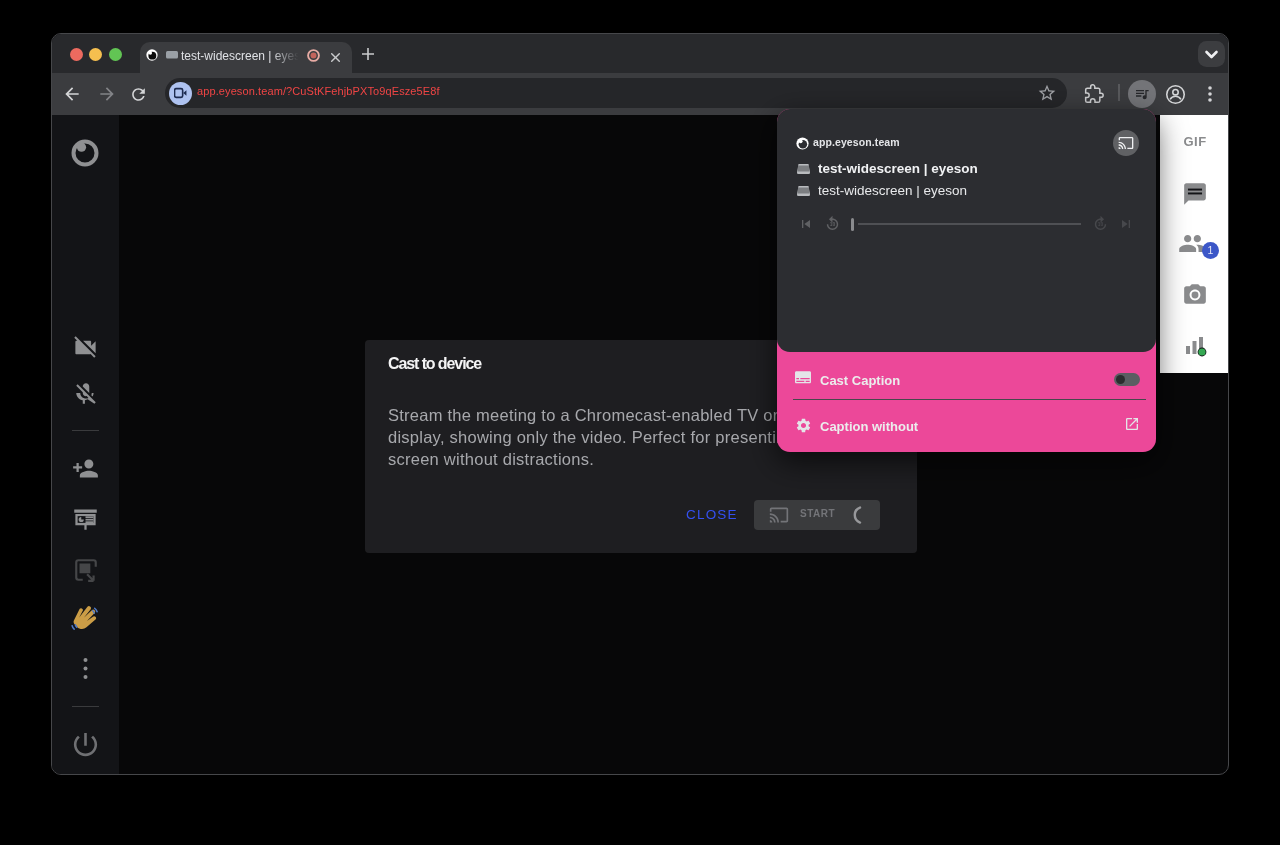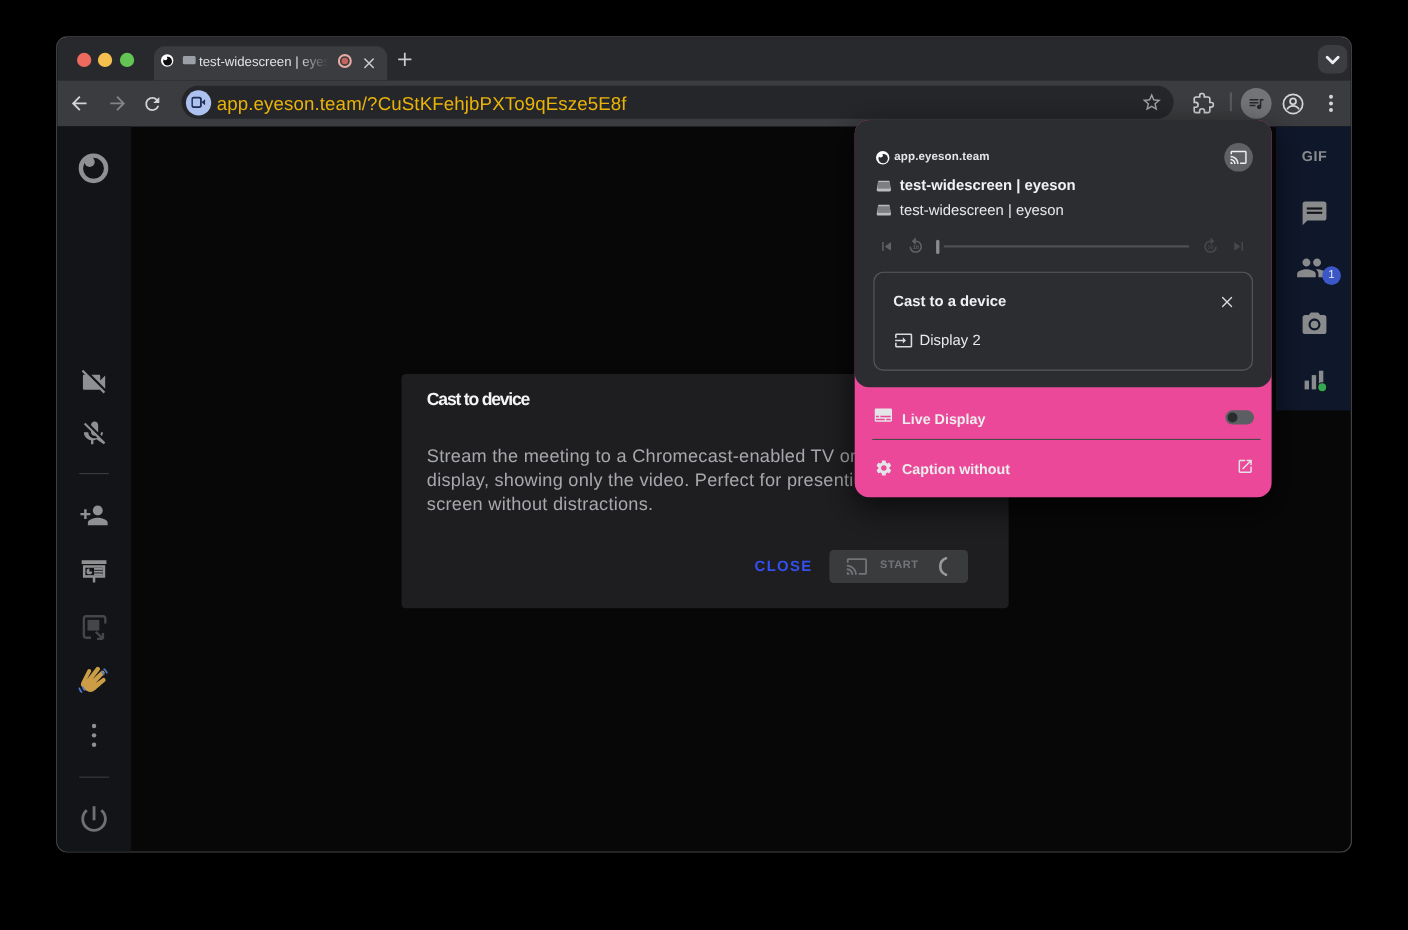--- a/index.html
+++ b/index.html
@@ -14,30 +14,30 @@
   .toolbar { position:absolute; left:0; top:39px; width:100%; height:42px; background:#3b3c3f; }
   .tl { position:absolute; top:14px; width:13px; height:13px; border-radius:50%; }
   .tab { position:absolute; left:88px; top:8px; width:212px; height:31px;
     background:#3b3c3f; border-radius:10px 10px 0 0; }
   .tabtitle { position:absolute; left:41px; top:6.5px; width:120px; height:15px;
     font-size:12px; color:#dfe1e5; white-space:nowrap; overflow:hidden;
     -webkit-mask-image:linear-gradient(90deg,#000 75%,transparent 98%);
     mask-image:linear-gradient(90deg,#000 75%,transparent 98%); }
   
   .lsb { position:absolute; left:0; top:81px; width:67px; height:661px; background:#131417; }
-  .rsb { position:absolute; left:1108px; top:81px; width:70px; height:258px; background:#0f172a; }
+  .rsb { position:absolute; left:1108px; top:81px; width:70px; height:258px; background:#ffffff; }
   .hr-l { position:absolute; left:20px; width:27px; height:0; border-top:1.5px solid #3a3b3d; }
   
   .dialog { position:absolute; left:313px; top:306px; width:552px; height:213px;
     background:#1e1e21; border-radius:4px; }
   .dlg-h { position:absolute; left:23px; top:15px; font-size:16px; font-weight:bold;
     color:#f4f4f5; letter-spacing:-1.1px; }
   .dlg-b { position:absolute; left:23px; top:64px; font-size:16.5px; line-height:22px;
     color:#a7a8ac; letter-spacing:0.25px; }
-  .dlg-close { position:absolute; left:321px; top:167px; font-size:13.5px; font-weight:bold;
+  .dlg-close { position:absolute; left:321px; top:167px; font-size:13.5px; font-weight:normal;
     color:#3350f2; letter-spacing:1.2px; }
   .dlg-start { position:absolute; left:389px; top:160px; width:126px; height:30px;
     background:#3a3b3d; border-radius:4px; }
   .dlg-start span { position:absolute; left:46px; top:8px; font-size:10px; font-weight:bold;
     color:#737478; letter-spacing:0.5px; }
   
   .popup { position:absolute; left:777px; top:109px; width:379px; height:343px;
     background:#ec4899; border-radius:13px; box-shadow:0 10px 30px rgba(0,0,0,.65); }
   .card { position:absolute; left:0; top:0; width:379px; height:243px;
     background:#2c2d31; border-radius:13px; }
@@ -120,21 +120,21 @@
     <svg class="abs" style="left:77px;top:12px" width="19" height="19" viewBox="0 0 24 24">
       <path d="M17.65 6.35C16.2 4.9 14.21 4 12 4c-4.42 0-7.99 3.58-7.99 8s3.57 8 7.99 8c3.73 0 6.84-2.55 7.73-6h-2.08c-.82 2.33-3.04 4-5.65 4-3.31 0-6-2.69-6-6s2.69-6 6-6c1.66 0 3.14.69 4.22 1.78L13 11h7V4l-2.35 2.35z" fill="#d4d5d7"></path>
     </svg>
 
     <div class="abs" style="left:113px;top:5px;width:902px;height:30px;background:#252629;border-radius:15px;">
       <div class="abs" style="left:3.5px;top:3.5px;width:23px;height:23px;border-radius:50%;background:#aec2f0;"></div>
       <svg class="abs" style="left:8.5px;top:9px" width="13" height="12" viewBox="0 0 24 22">
         <rect x="1" y="3" width="15" height="16" rx="3" fill="none" stroke="#1d2b50" stroke-width="3"></rect>
         <path d="M17 11 L23 6 V16 Z" fill="#1d2b50"></path>
       </svg>
-      <div class="abs" style="left:32px;top:7px;font-size:17px;font-weight:500;color:#eab308;letter-spacing:0.1px;">app.eyeson.team/?CuStKFehjbPXTo9qEsze5E8f</div>
+      <div class="abs" style="left:32px;top:7px;font-size:11px;font-weight:500;color:#ef4444;letter-spacing:0.1px;">app.eyeson.team/?CuStKFehjbPXTo9qEsze5E8f</div>
 
       <svg class="abs" style="left:872px;top:5px" width="20" height="20" viewBox="0 0 24 24">
         <path d="M22 9.24l-7.19-.62L12 2 9.19 8.63 2 9.24l5.46 4.73L5.82 21 12 17.27 18.18 21l-1.63-7.03L22 9.24zM12 15.4l-3.76 2.27 1-4.28-3.32-2.88 4.38-.38L12 6.1l1.71 4.04 4.38.38-3.32 2.88 1 4.28L12 15.4z" fill="#9fa1a5"></path>
       </svg>
     </div>
 
     <svg class="abs" style="left:1032px;top:11px" width="20" height="20" viewBox="0 0 24 24">
       <path d="M20.5 11H19V7c0-1.1-.9-2-2-2h-4V3.5C13 2.12 11.88 1 10.5 1S8 2.12 8 3.5V5H4c-1.1 0-1.99.9-1.99 2v3.8H3.5c1.49 0 2.7 1.21 2.7 2.7s-1.21 2.7-2.7 2.7H2V20c0 1.1.9 2 2 2h3.8v-1.5c0-1.49 1.21-2.7 2.7-2.7 1.49 0 2.7 1.21 2.7 2.7V22H17c1.1 0 2-.9 2-2v-4h1.5c1.38 0 2.5-1.12 2.5-2.5S21.88 11 20.5 11z" fill="none" stroke="#cdced0" stroke-width="1.8"></path>
     </svg>
 
@@ -294,37 +294,26 @@
 
     <svg class="abs" style="left:315px;top:106px" width="17" height="17" viewBox="0 0 24 24">
       <path d="M12 5V1l5 5-5 5V7c-3.31 0-6 2.69-6 6s2.69 6 6 6 6-2.69 6-6h2c0 4.42-3.58 8-8 8s-8-3.58-8-8 3.58-8 8-8z" fill="#47484c"></path>
       <text x="12" y="16" font-size="7" fill="#47484c" text-anchor="middle" font-weight="bold">10</text>
     </svg>
 
     <svg class="abs" style="left:341px;top:107px" width="16" height="16" viewBox="0 0 24 24">
       <path d="M6 18l8.5-6L6 6v12zM16 6v12h2V6h-2z" fill="#47484c"></path>
     </svg>
 
-    <div class="castbox">
-      <div class="cb-title">Cast to a device</div>
-      <svg class="cb-x" viewBox="0 0 16 16">
-        <path d="M3 3 L13 13 M13 3 L3 13" stroke="#dadbe0" stroke-width="1.5" stroke-linecap="round"></path>
-      </svg>
-
-      <svg class="abs" style="left:18px;top:53px" width="17" height="17" viewBox="0 0 24 24">
-        <path d="M21 3.01H3c-1.1 0-2 .9-2 2V9h2V4.99h18v14.03H3V15H1v4.01c0 1.1.9 1.98 2 1.98h18c1.1 0 2-.88 2-1.98v-14c0-1.11-.9-2-2-2zM11 16l4-4-4-4v3H1v2h10v3z" fill="#dadbe0"></path>
-      </svg>
-      <div class="disp">Display 2</div>
-    </div>
   </div>
 
   <svg class="abs" style="left:18px;top:262px" width="16" height="14" viewBox="0 0 24 20">
     <path d="M22 0H2C.9 0 0 .9 0 2v14c0 1.1.9 2 2 2h20c1.1 0 2-.9 2-2V2c0-1.1-.9-2-2-2zM2 10h4v2H2v-2zm12 6H2v-2h12v2zm8 0h-6v-2h6v2zm0-4H8v-2h14v2z" fill="#e4e5e8"></path>
   </svg>
-  <div class="lc-label">Live Display</div>
+  <div class="lc-label">Cast Caption</div>
   <div class="toggle"></div>
   <div class="pdiv"></div>
 
   <svg class="abs" style="left:18px;top:308px" width="17" height="17" viewBox="0 0 24 24">
     <path d="M19.14 12.94c.04-.3.06-.61.06-.94 0-.32-.02-.64-.07-.94l2.03-1.58c.18-.14.23-.41.12-.61l-1.92-3.32c-.12-.22-.37-.29-.59-.22l-2.39.96c-.5-.38-1.03-.7-1.62-.94l-.36-2.54c-.04-.24-.24-.41-.48-.41h-3.84c-.24 0-.43.17-.47.41l-.36 2.54c-.59.24-1.13.57-1.62.94l-2.39-.96c-.22-.08-.47 0-.59.22L2.74 8.87c-.12.21-.08.47.12.61l2.03 1.58c-.05.3-.09.63-.09.94s.02.64.07.94l-2.03 1.58c-.18.14-.23.41-.12.61l1.92 3.32c.12.22.37.29.59.22l2.39-.96c.5.38 1.03.7 1.62.94l.36 2.54c.05.24.24.41.48.41h3.84c.24 0 .44-.17.47-.41l.36-2.54c.59-.24 1.13-.56 1.62-.94l2.39.96c.22.08.47 0 .59-.22l1.92-3.32c.12-.22.07-.47-.12-.61l-2.01-1.58zM12 15.6c-1.98 0-3.6-1.62-3.6-3.6s1.62-3.6 3.6-3.6 3.6 1.62 3.6 3.6-1.62 3.6-3.6 3.6z" fill="#e4e5e8"></path>
   </svg>
   <div class="cs-label">Caption without</div>
 
   <svg class="abs" style="left:347px;top:307px" width="16" height="16" viewBox="0 0 24 24">
     <path d="M19 19H5V5h7V3H5c-1.11 0-2 .9-2 2v14c0 1.1.89 2 2 2h14c1.1 0 2-.9 2-2v-7h-2v7zM14 3v2h3.59l-9.83 9.83 1.41 1.41L19 6.41V10h2V3h-7z" fill="#e4e5e8"></path>

